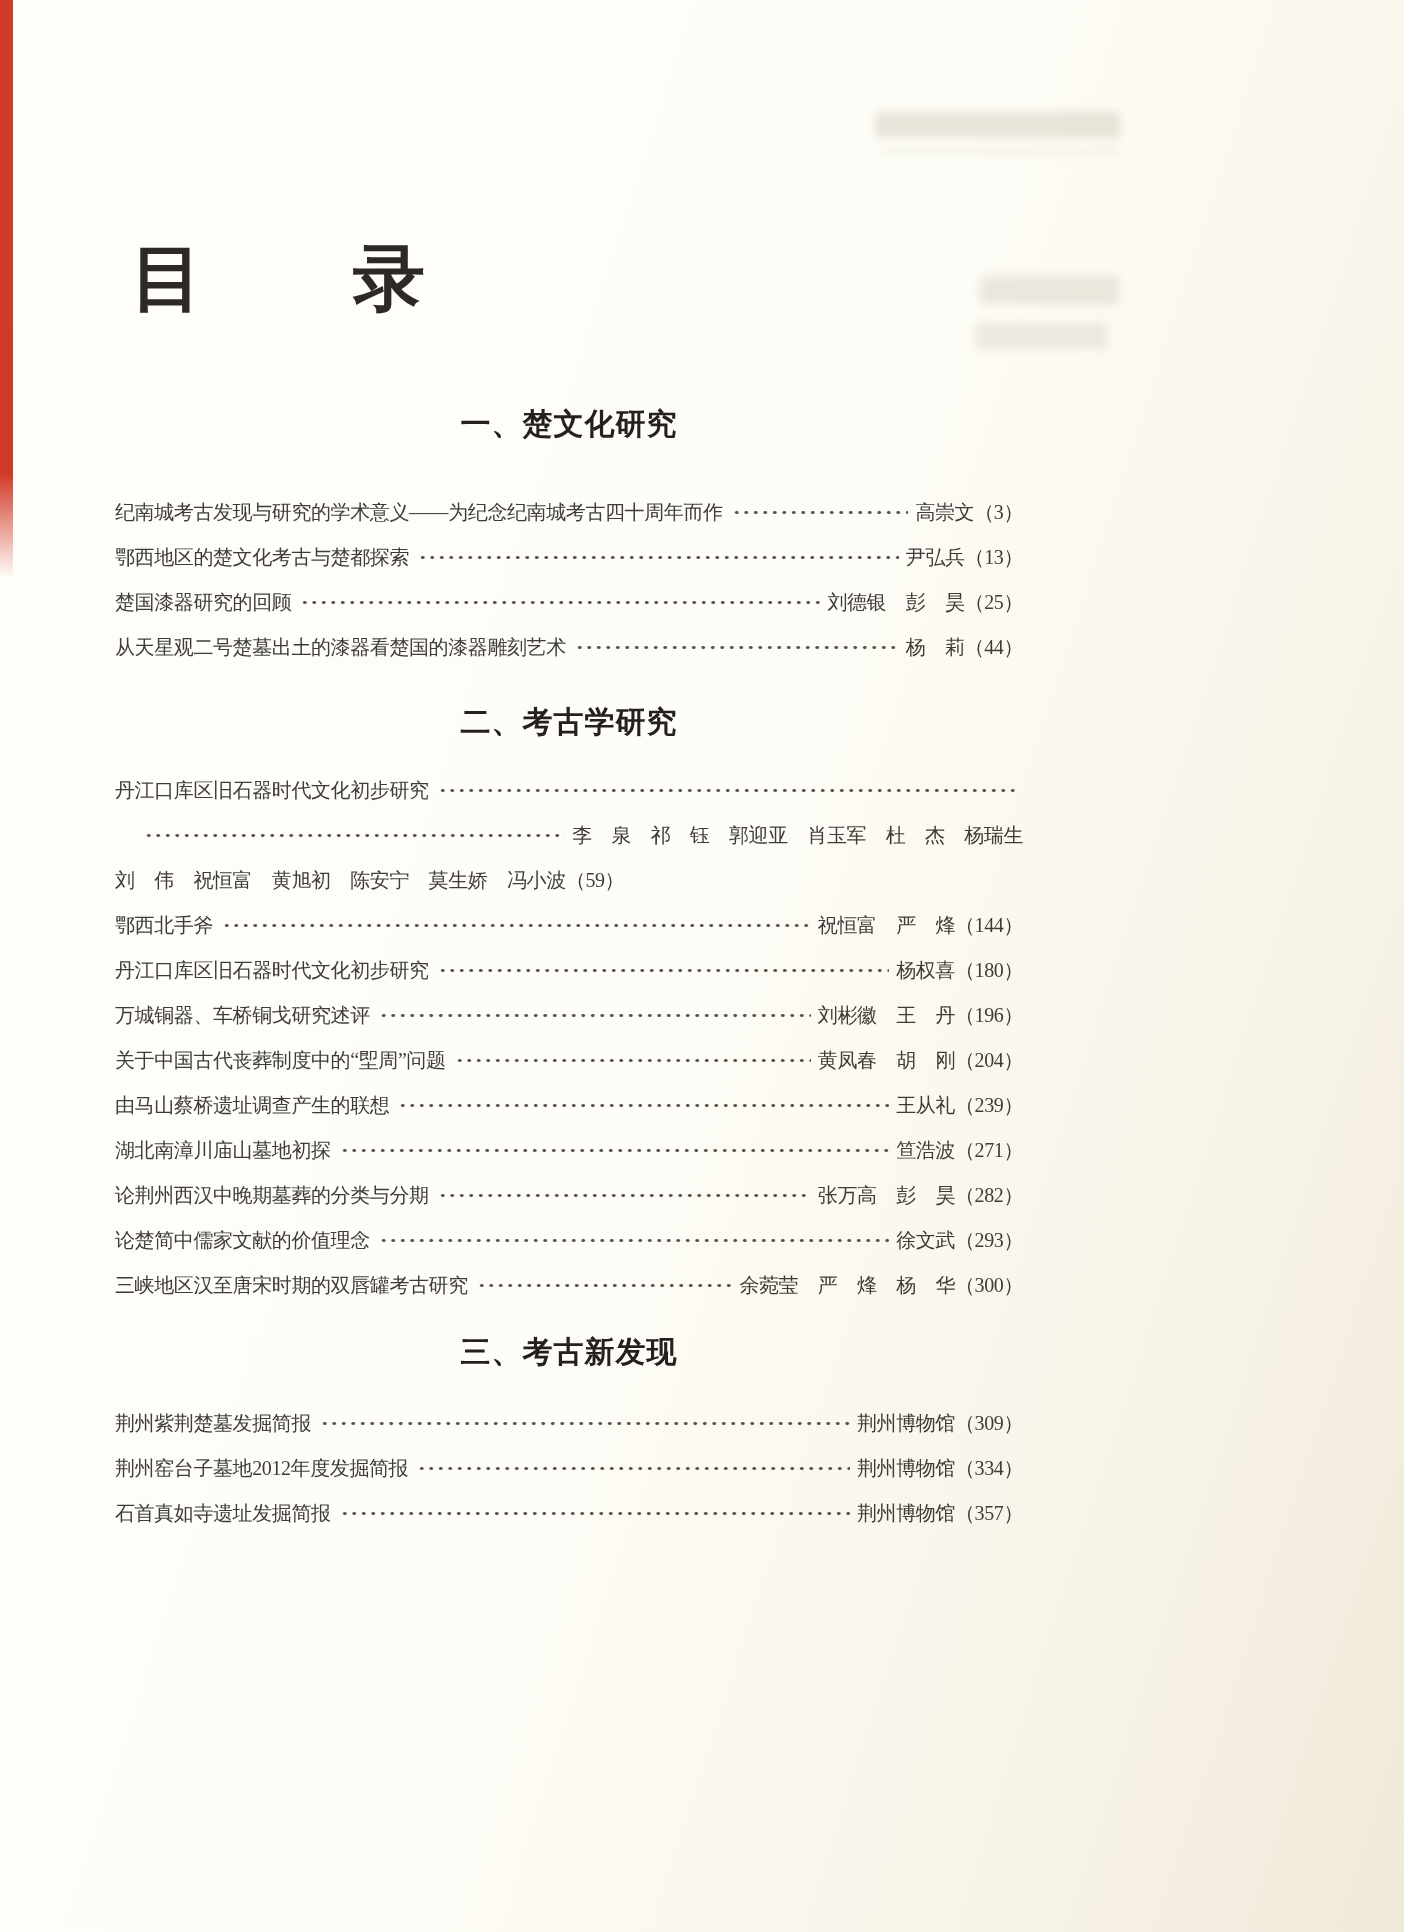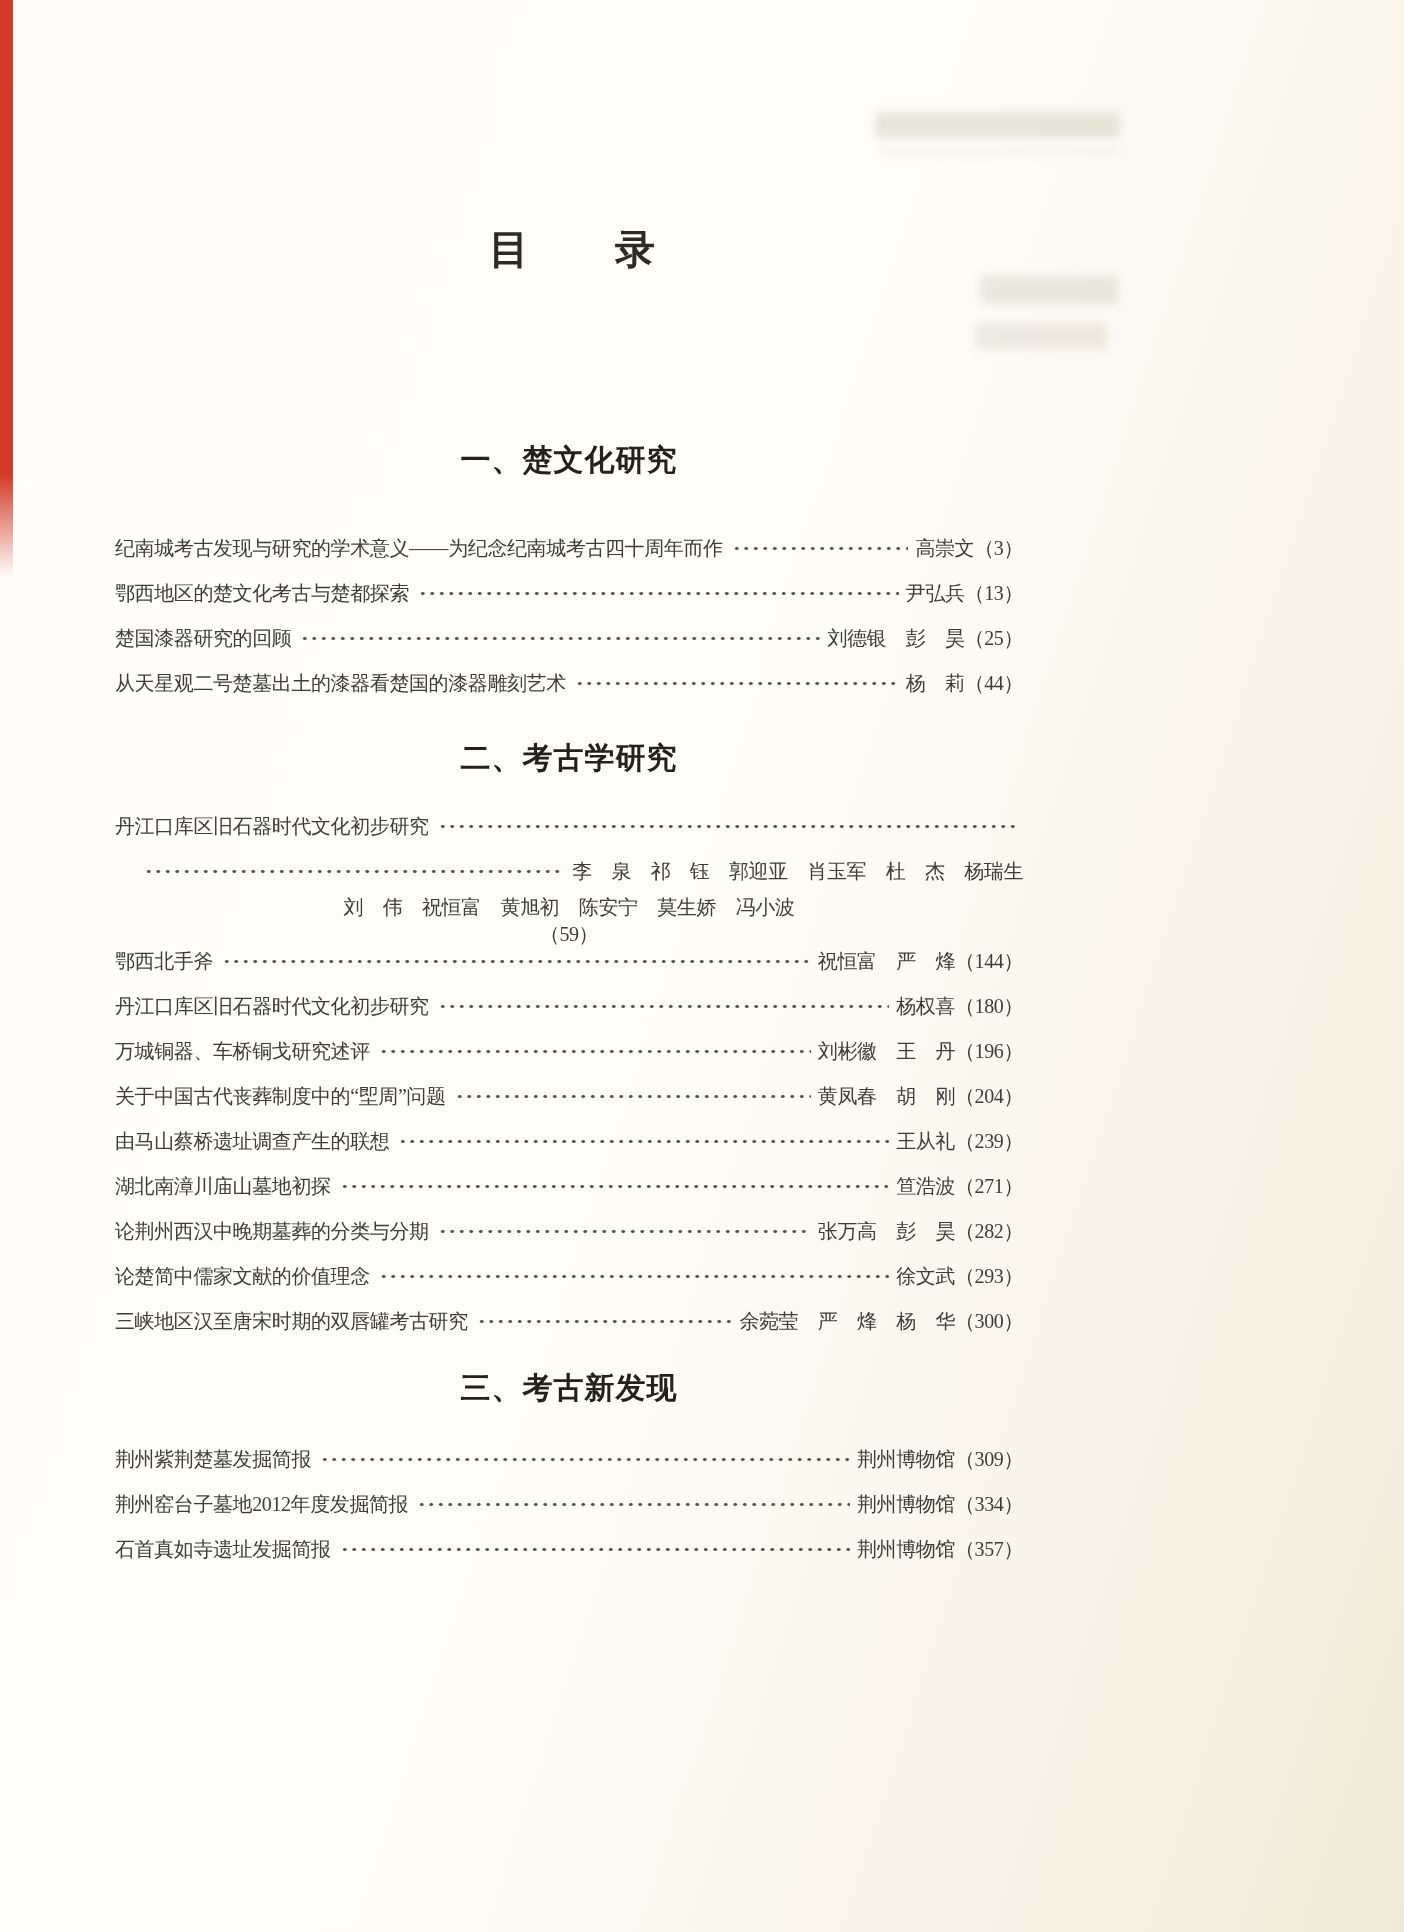--- a/index.html
+++ b/index.html
@@ -21,28 +21,28 @@
   }
   
   .ghost{position:absolute;filter:blur(4px);border-radius:4px;}
   .g1{left:875px;top:112px;width:245px;height:26px;background:rgba(150,138,112,0.20);}
   .g2{left:878px;top:150px;width:242px;height:3px;background:rgba(150,138,112,0.18);}
   .g3{left:980px;top:276px;width:138px;height:28px;background:rgba(150,138,112,0.17);}
   .g4{left:975px;top:323px;width:132px;height:26px;background:rgba(150,138,112,0.14);}
 
   .doc-title{
     position:absolute;left:115px;top:224px;width:908px;
-    margin:4px;text-align:center;
-    font-size:40px;font-weight:bold;color:#2d2a25;
+    margin:16px;
+    font-size:72px;font-weight:bold;color:#2d2a25;
     font-family:"Liberation Serif","DejaVu Serif",serif;
     letter-spacing:2px;
     line-height:1.1;
   }
   .content{
-    position:absolute;left:115px;top:436px;width:908px;
+    position:absolute;left:115px;top:400px;width:908px;
     color:#3f3c37;
   }
   .sec-heading{
     height:48px;line-height:48px;
     text-align:center;
     font-family:"Liberation Sans","DejaVu Sans",sans-serif;
     font-size:30px;font-weight:700;color:#24211d;
     letter-spacing:1px;
   }
   .s1{margin-top:28px;}
@@ -62,21 +62,21 @@
     margin:0 7px 0 9px;
     background-image:radial-gradient(circle,#57534c 1.5px,rgba(0,0,0,0) 1.9px);
     background-size:9.5px 9px;
     background-repeat:repeat-x;
     background-position:left center;
   }
   .right{flex:0 0 auto;display:flex;align-items:flex-end;}
   .eauthors{flex:0 0 auto;}
   .epage{flex:0 0 auto;}
   .row.rb{padding-left:20px;}
-  .row.rc{justify-content:flex-start;flex-direction:column;}
+  .row.rc{justify-content:flex-start;}
 </style>
 </head>
 <body>
 
 <div class="page">
   <div class="red-strip" style="background-image: linear-gradient(rgb(210, 58, 40) 0%, rgb(210, 58, 40) 82%, rgba(210, 58, 40, 0) 100%);"></div>
   <div class="ghost g1"></div>
   <div class="ghost g2"></div>
   <div class="ghost g3"></div>
   <div class="ghost g4"></div>

